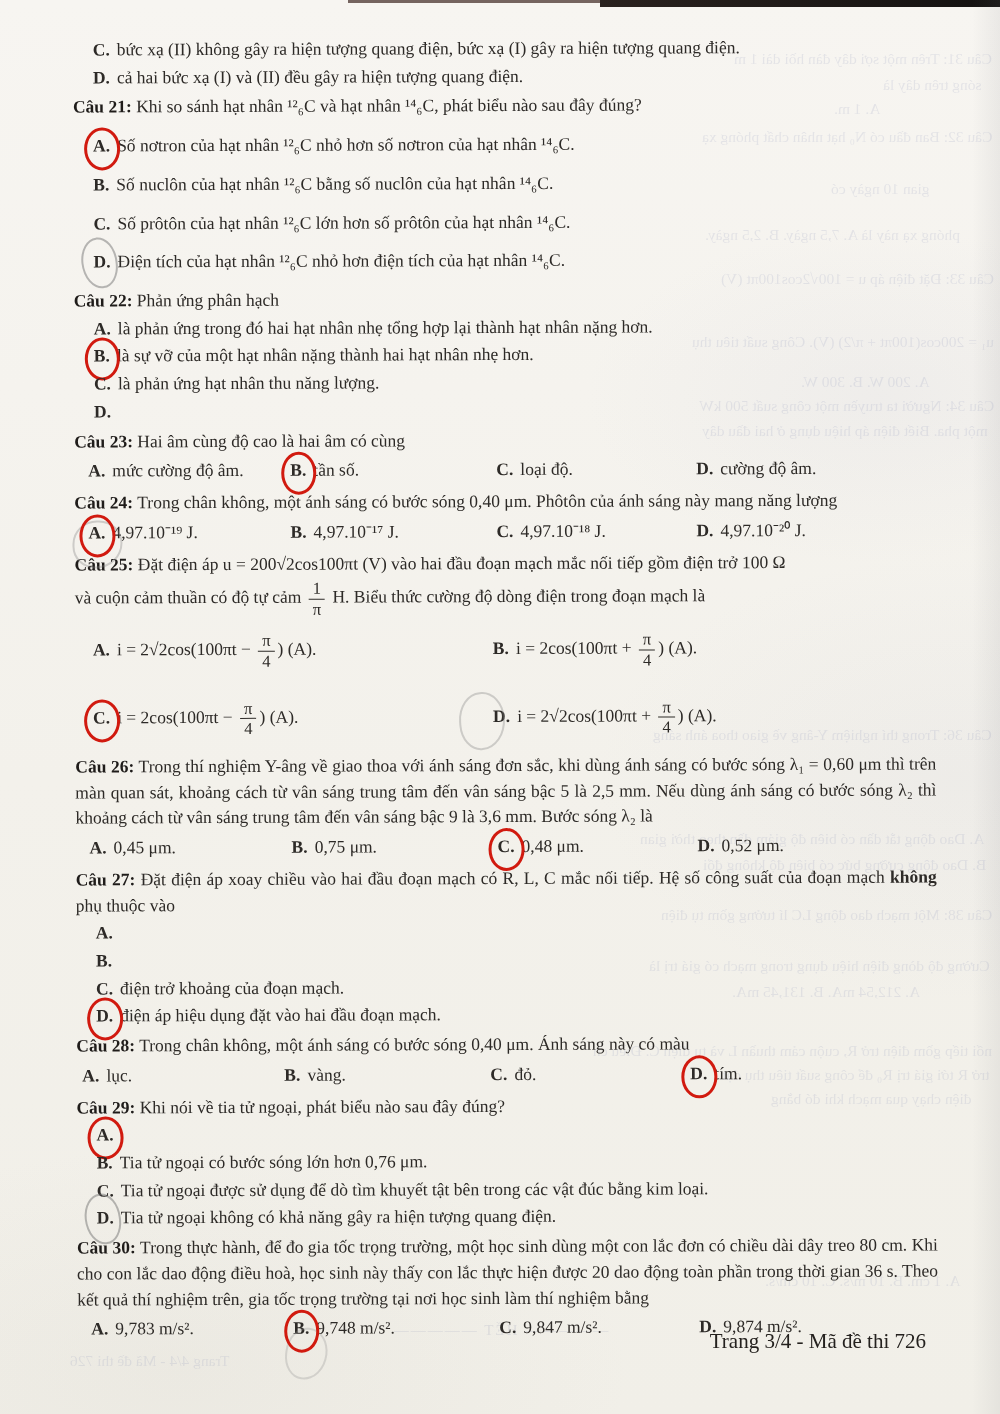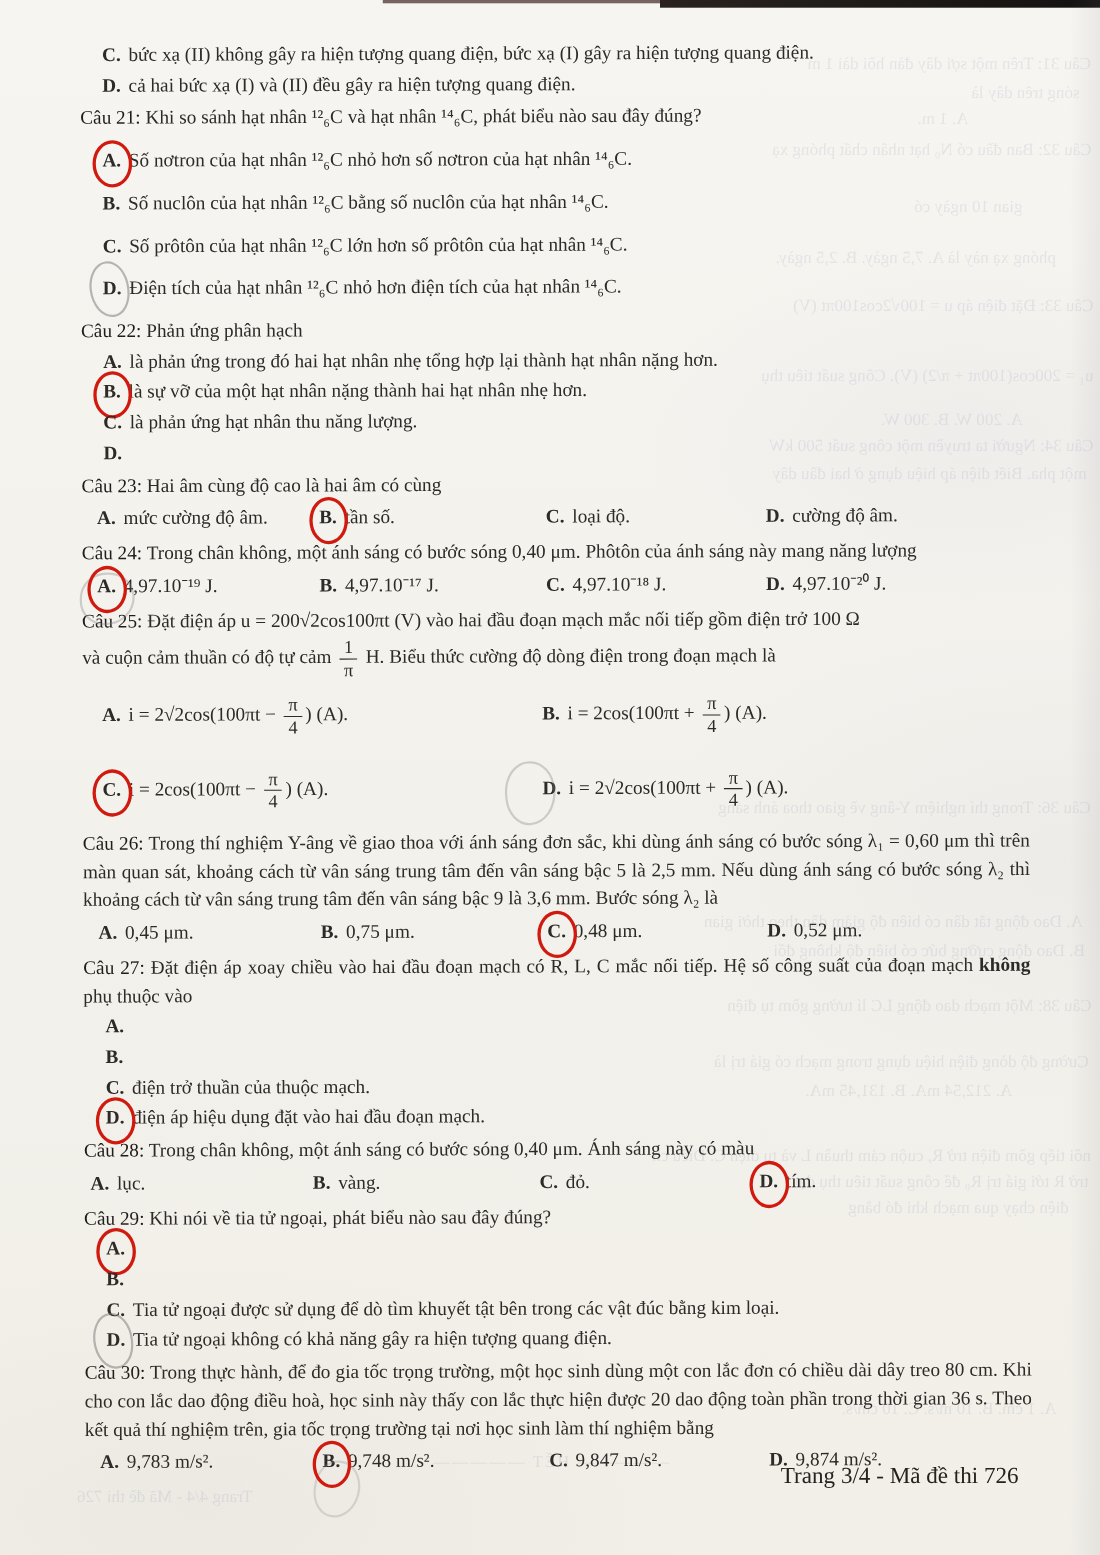--- a/index.html
+++ b/index.html
@@ -20,21 +20,21 @@
   .scan-line { position:absolute; top:0; left:348px; right:0; height:3px; background:#4a332e; opacity:.75; }
   .scan-bar  { position:absolute; top:0; left:600px; right:0; height:7px; background:linear-gradient(90deg,#2a221f,#141211); }
   .right-shade { position:absolute; top:0; right:0; width:28px; height:100%;
     background:linear-gradient(270deg, rgba(120,120,128,.10), transparent); }
 
   .content {
     position:absolute; left:75px; right:64px; top:34px;
     font-size:17.5px; line-height:1.47; transform:rotate(-0.2deg);
   }
   .stem { margin:3px 0 2px; text-align:justify; }
-  .qlabel { font-weight:400; color:#1f1c1a; }
+  .qlabel { font-weight:700; color:#1f1c1a; }
   .q { margin-bottom:4px; }
 
   .opts { margin:0; }
   .opt { display:flex; padding-left:20px; margin:2px 0; align-items:baseline; }
   .spaced .opt { margin:13px 0; }
   .lw { flex:0 0 auto; font-weight:700; margin-right:7px; position:relative; white-space:nowrap; }
   .otext { text-align:left; }
 
   .row4 { display:grid; grid-template-columns:202px 206px 200px 1fr; padding-left:14px; margin:2px 0; }
   .row4 .opt { padding-left:0; }
@@ -262,21 +262,21 @@
       <p class="stem"><b class="qlabel">Câu 27:</b> <span>Đặt điện áp xoay chiều vào hai đầu đoạn mạch có R, L, C mắc nối tiếp. Hệ số công suất của đoạn mạch </span><b>không</b><span> phụ thuộc vào</span></p>
       <div class="opts">
         <div class="opt">
           <span class="lw"><span>A.</span></span>
         </div>
         <div class="opt">
           <span class="lw"><span>B.</span></span>
         </div>
         <div class="opt">
           <span class="lw"><span>C.</span></span>
-          <span class="otext">điện trở thuần của thuộc mạch.</span>
+          <span class="otext">điện trở khoảng của đoạn mạch.</span>
         </div>
         <div class="opt">
           <span class="lw ring-red"><span>D.</span></span>
           <span class="otext">điện áp hiệu dụng đặt vào hai đầu đoạn mạch.</span>
         </div>
       </div>
     </div>
 
     <div class="q">
       <p class="stem"><b class="qlabel">Câu 28:</b> <span>Trong chân không, một ánh sáng có bước sóng 0,40 μm. Ánh sáng này có màu</span></p>
@@ -301,20 +301,21 @@
     </div>
 
     <div class="q">
       <p class="stem"><b class="qlabel">Câu 29:</b> <span>Khi nói về tia tử ngoại, phát biểu nào sau đây đúng?</span></p>
       <div class="opts">
         <div class="opt">
           <span class="lw ring-red"><span>A.</span></span>
         </div>
         <div class="opt">
           <span class="lw"><span>B.</span></span>
+          <span class="otext">Tia tử ngoại có bước sóng lớn hơn 0,76 μm.</span>
         </div>
         <div class="opt">
           <span class="lw"><span>C.</span></span>
           <span class="otext">Tia tử ngoại được sử dụng để dò tìm khuyết tật bên trong các vật đúc bằng kim loại.</span>
         </div>
         <div class="opt">
           <span class="lw ring-pencil"><span>D.</span></span>
           <span class="otext">Tia tử ngoại không có khả năng gây ra hiện tượng quang điện.</span>
         </div>
       </div>

